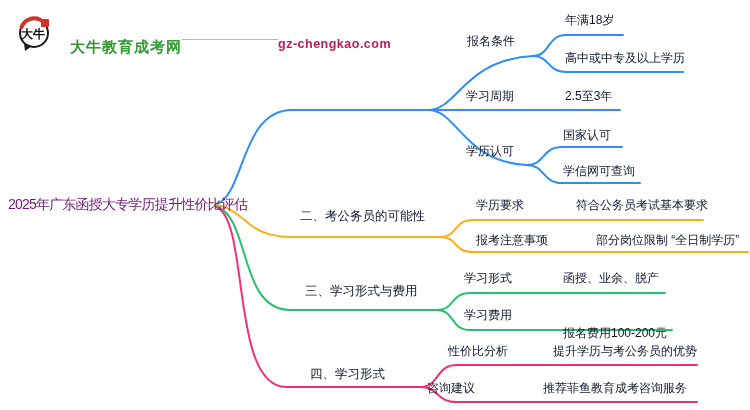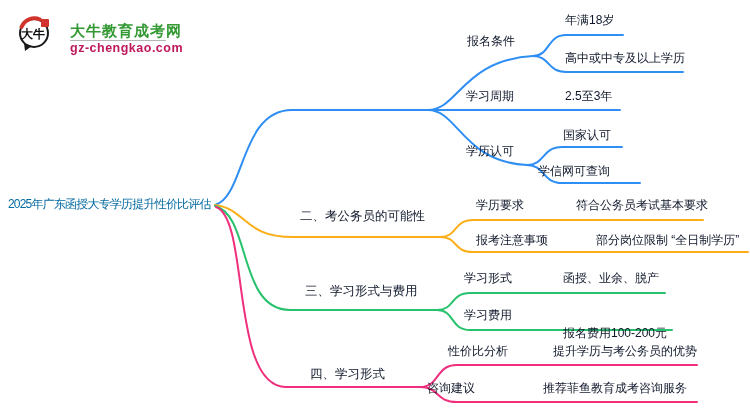--- a/index.html
+++ b/index.html
@@ -8,26 +8,26 @@
     background:#ffffff;
     font-family:"Liberation Sans","DejaVu Sans",sans-serif;
   }
   #stage{position:absolute;inset:0;width:750px;height:410px;}
   svg.lines{position:absolute;left:0;top:0;}
   .node{
     position:absolute;white-space:nowrap;color:#0f172a;
     font-size:12px;line-height:14px;
   }
   .root-title{
-    left:8px;top:197px;font-size:12px;letter-spacing:-0.8px;color:#0369a1;
+    left:8px;top:197px;font-size:14px;letter-spacing:-0.8px;color:#701a75;
   }
   .branch-label{font-size:12.5px;}
   
   .logo{position:absolute;left:16px;top:13px;display:flex;align-items:flex-end;gap:16px;}
-  .logo-text{display:flex;flex-direction:column;}
+  .logo-text{display:flex;flex-direction:row;}
   .logo-brand{font-size:15px;font-weight:bold;color:#339933;letter-spacing:1px;line-height:17px;}
   .logo-divider{height:1px;background:#b5b5b5;margin:1px 0 1px 0;width:96px;}
   .logo-domain{font-size:12.5px;font-weight:bold;color:#be185d;letter-spacing:0.5px;line-height:13px;}
 </style>
 </head>
 <body>
 
 <div id="stage">
 
   <svg class="lines" width="750" height="410" viewBox="0 0 750 410">
@@ -74,21 +74,21 @@
 
   <div class="node root-title">2025年广东函授大专学历提升性价比评估</div>
 
   <div class="node" style="left:467px;top:34px;">报名条件</div>
   <div class="node" style="left:565px;top:13px;">年满18岁</div>
   <div class="node" style="left:565px;top:51px;">高中或中专及以上学历</div>
   <div class="node" style="left:466px;top:89px;">学习周期</div>
   <div class="node" style="left:565px;top:89px;">2.5至3年</div>
   <div class="node" style="left:466px;top:144px;">学历认可</div>
   <div class="node" style="left:563px;top:128px;">国家认可</div>
-  <div class="node" style="left:538px;top:164px;">学信网可查询</div>
+  <div class="node" style="left:563px;top:164px;">学信网可查询</div>
 
   <div class="node branch-label" style="left:300px;top:209px;">二、考公务员的可能性</div>
   <div class="node" style="left:476px;top:198px;">学历要求</div>
   <div class="node" style="left:576px;top:198px;">符合公务员考试基本要求</div>
   <div class="node" style="left:476px;top:233px;">报考注意事项</div>
   <div class="node branch-label" style="left:305px;top:284px;">三、学习形式与费用</div>
 
   <div class="node" style="left:596px;top:233px;">部分岗位限制 “全日制学历”</div>
   <div class="node" style="left:464px;top:271px;">学习形式</div>
   <div class="node" style="left:563px;top:271px;">函授、业余、脱产</div>

